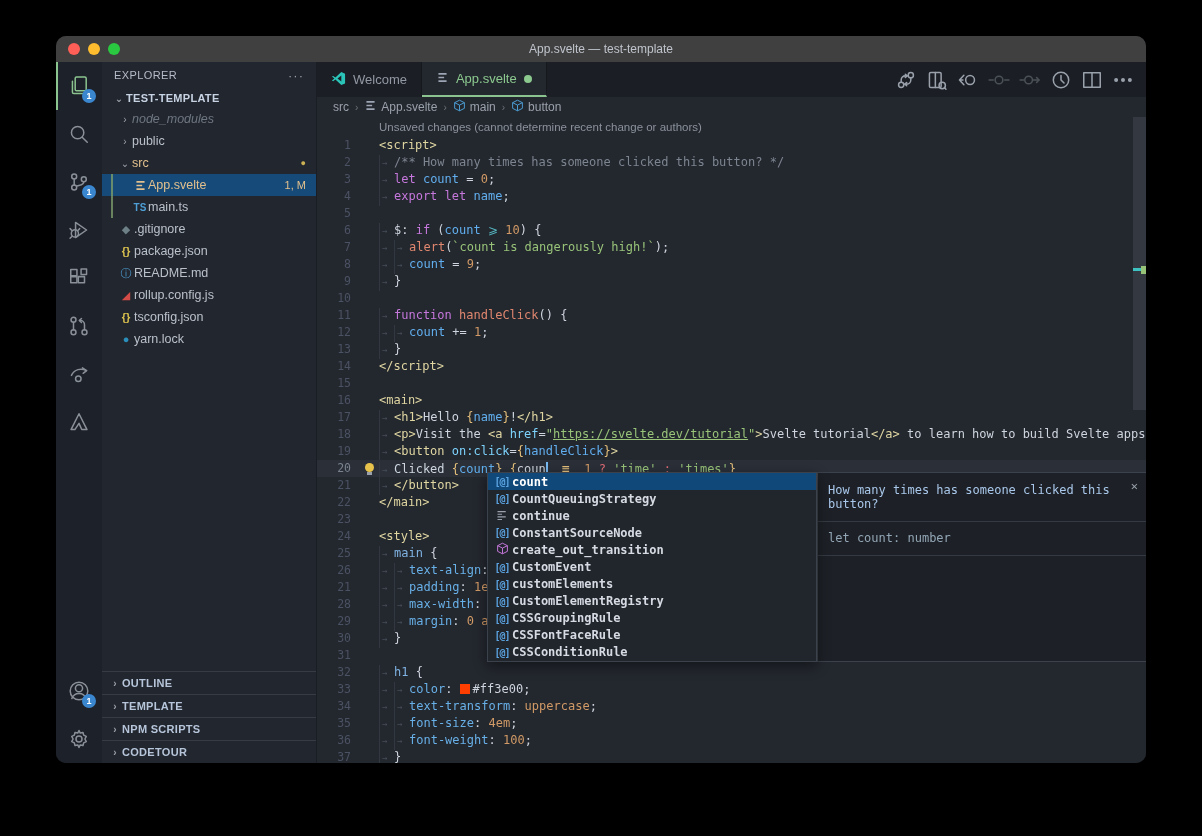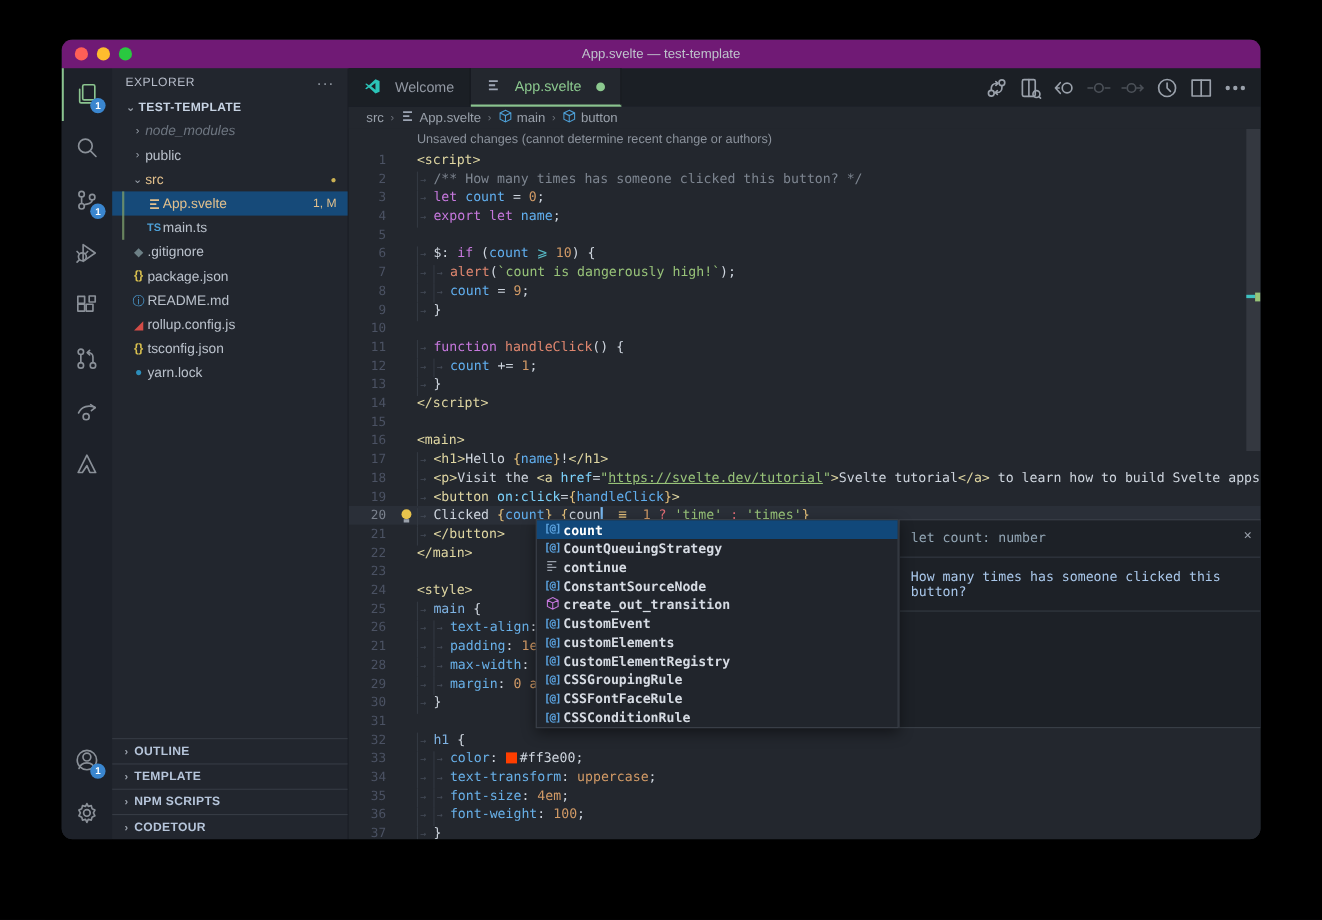--- a/index.html
+++ b/index.html
@@ -1,21 +1,21 @@
 <!DOCTYPE html>
 <html><head>
 <meta charset="utf-8">
 <style>
   html,body{margin:0;padding:0;background:#000;width:1202px;height:836px;overflow:hidden;
     font-family:"Liberation Sans","DejaVu Sans",sans-serif;}
   #stage{position:relative;width:1202px;height:836px;background:#000;}
   #window{position:absolute;left:56px;top:36px;width:1090px;height:727px;background:#23272e;
     border-radius:10px;overflow:hidden;box-shadow:0 18px 50px rgba(0,0,0,.7);display:flex;flex-direction:column;}
   
-  #titlebar{height:26px;background:#701a75;display:flex;align-items:center;position:relative;flex:none;}
+  #titlebar{height:26px;background:#404040;display:flex;align-items:center;position:relative;flex:none;}
   .traffic{display:flex;gap:8px;margin-left:12px;}
   .tl{width:12px;height:12px;border-radius:50%;}
   #title-text{position:absolute;left:0;right:0;text-align:center;font-size:12px;color:#bfc4cc;pointer-events:none;}
   
   #body{flex:1;display:flex;min-height:0;}
   
   #activitybar{width:46px;background:#1d2129;display:flex;flex-direction:column;flex:none;}
   .act-item{height:48px;display:flex;align-items:center;justify-content:center;position:relative;color:#8a9098;}
   .act-item.active{color:#8bc48f;border-left:2px solid #8bc48f;}
   .act-item svg{display:block;}
@@ -39,21 +39,21 @@
   .frow .right{margin-right:10px;font-size:11px;}
   .dim{color:#6e7681;font-style:italic;}
   .mod-col{color:#e2c08d;}
   #guide-line{position:absolute;left:9px;width:2px;background:#7a9b6a;opacity:.8;}
   #sidebar-spacer{flex:1;}
   .section{height:22px;border-top:1px solid #363b44;display:flex;align-items:center;padding-left:6px;
     font-size:11px;font-weight:bold;color:#b6c5da;letter-spacing:.3px;flex:none;}
   
   #editor{flex:1;display:flex;flex-direction:column;min-width:0;background:#23272e;}
   #tabbar{height:35px;background:#1b1f25;display:flex;align-items:stretch;flex:none;}
-  .tab{display:flex;align-items:center;gap:13px;padding:0 14px;font-size:13px;color:#9298a3;background:#1b1f25;
+  .tab{display:flex;align-items:center;gap:7px;padding:0 14px;font-size:13px;color:#9298a3;background:#1b1f25;
     border-right:1px solid #15181d;position:relative;}
   .tab.active{background:#23272e;color:#8cc98f;border-bottom:2px solid #8bc48f;}
   .tab .dot{width:8px;height:8px;border-radius:50%;background:#8cc98f;}
   #tab-spacer{flex:1;}
   #editor-actions{display:flex;align-items:center;gap:9px;padding-right:12px;}
   .ea{width:22px;height:22px;display:flex;align-items:center;justify-content:center;color:#9aa1ab;}
   .ea.disabled{opacity:.38;}
   #breadcrumb{height:20px;display:flex;align-items:center;gap:4px;padding-left:16px;font-size:12px;color:#9aa1ab;flex:none;background:#23272e;}
   .bc-sep{color:#6d737c;font-size:10px;margin:0 2px;}
   .bc-item{display:flex;align-items:center;gap:4px;}
@@ -527,22 +527,22 @@
               </div>
               <div class="sug-row">
                 <span class="sug-icon">
                   <span class="si-var">[@]</span>
                 </span>
                 <span>CSSConditionRule</span>
               </div>
             </div>
 
           <div id="sug-details">
+            <div id="sug-doc">How many times has someone clicked this button?</div>
             <div id="sug-signature">let count: number</div>
-            <div id="sug-doc">How many times has someone clicked this button?</div>
             <span id="sug-close">✕</span>
           </div>
 
           <div id="scrollbar">
             <div id="scroll-thumb"></div>
             <div id="ov-teal"></div>
             <div id="ov-green"></div>
           </div>
         </div>
       </div>

